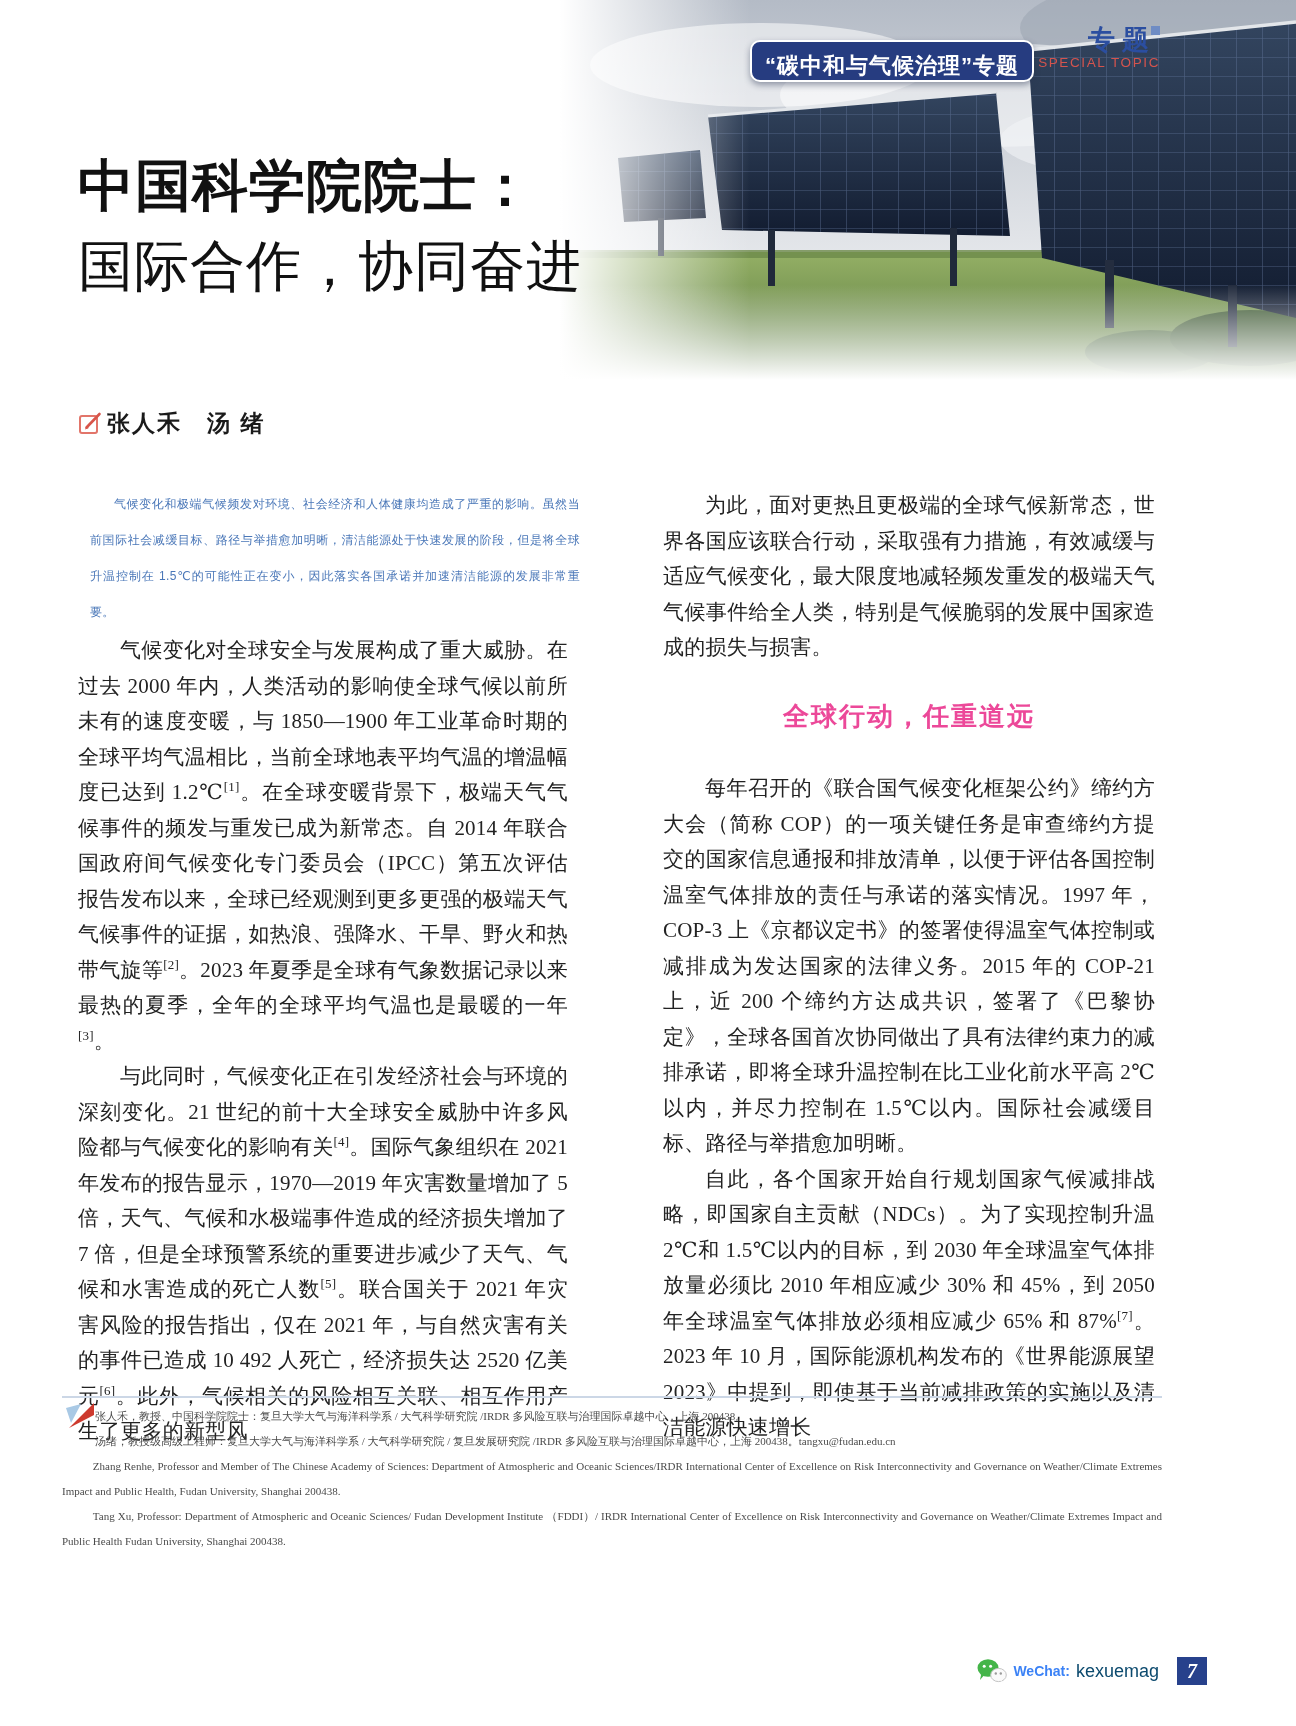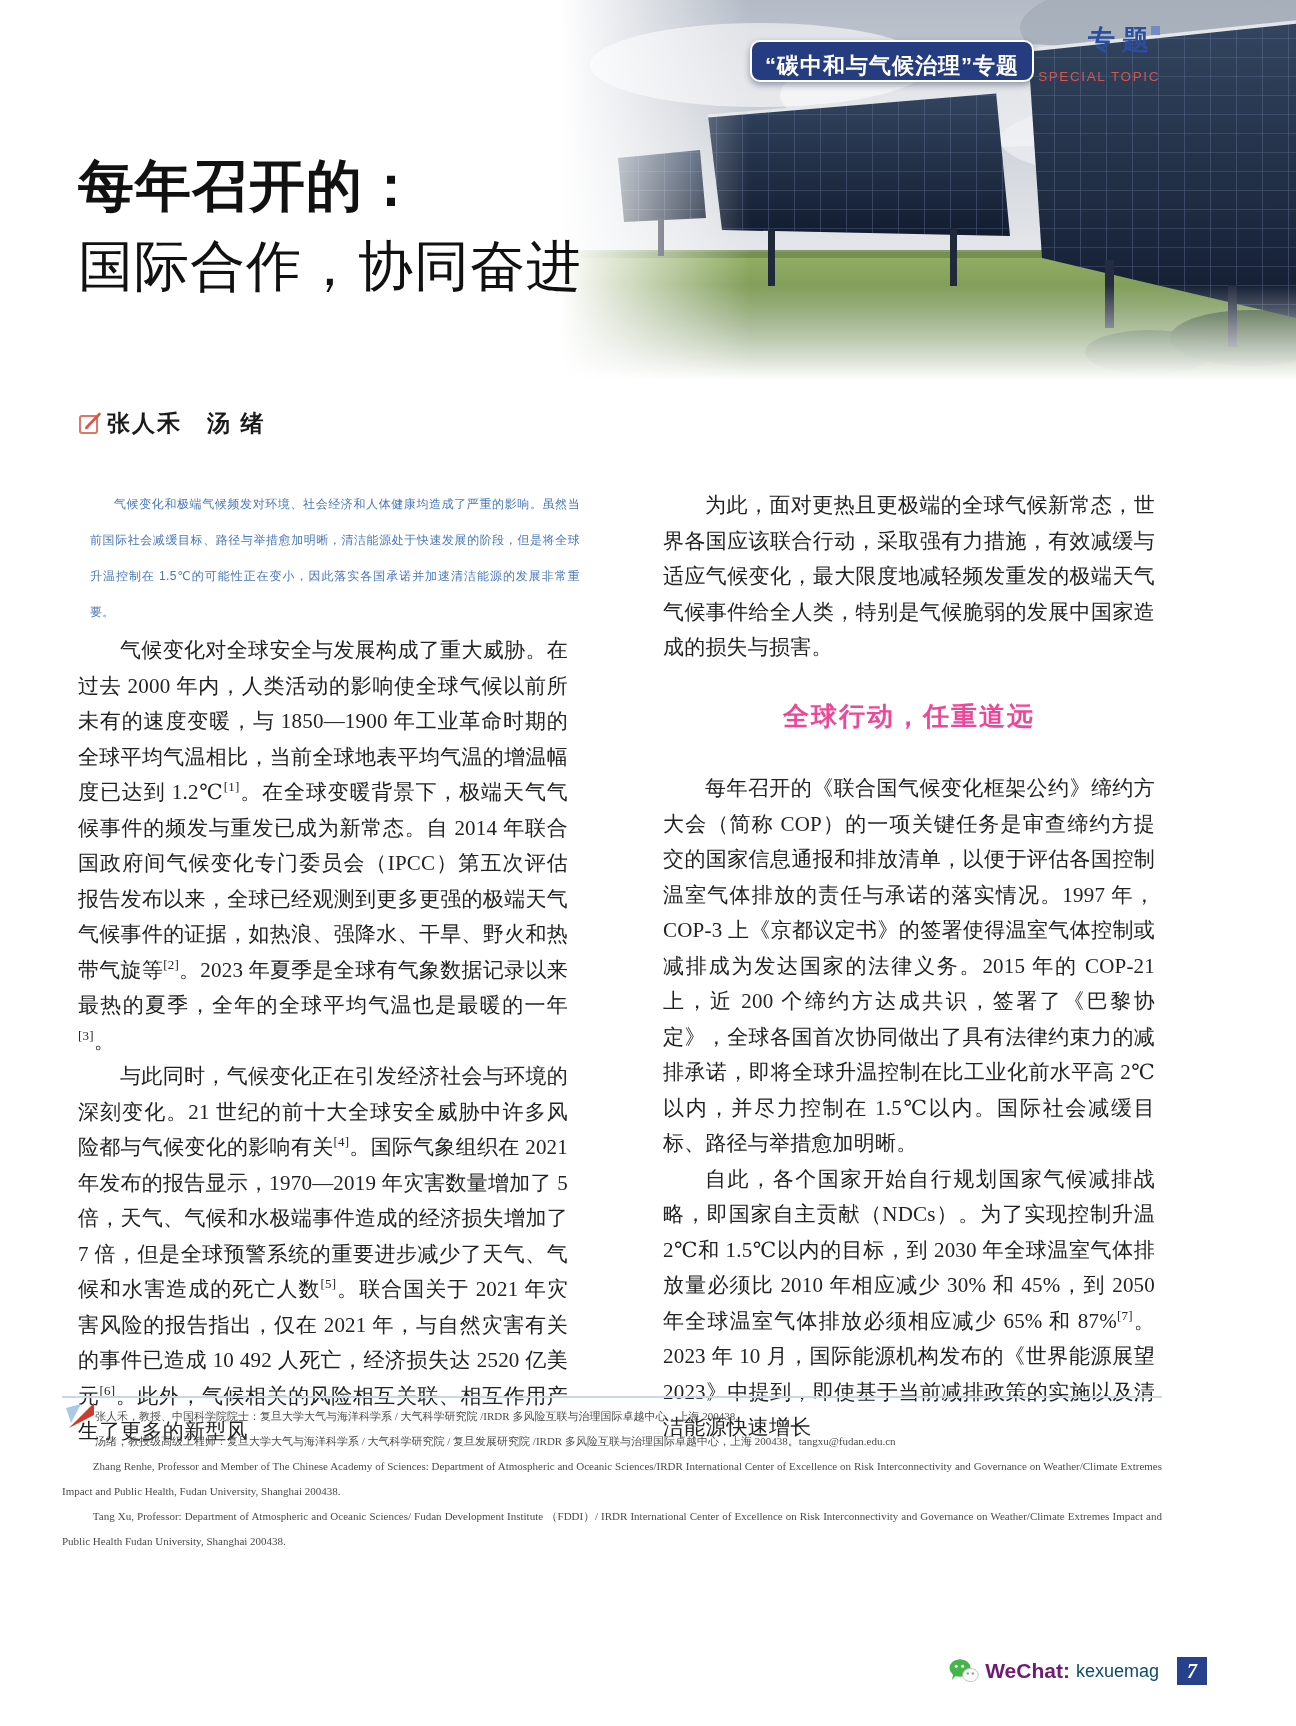--- a/index.html
+++ b/index.html
@@ -19,21 +19,21 @@
   .banner{
     position:absolute;left:750px;top:40px;width:280px;height:38px;
     background:#263c80;border:2px solid #ffffff;border-radius:10px;
     box-shadow:0 3px 6px rgba(40,50,80,.45);
     display:flex;align-items:center;justify-content:center;
   }
   .banner span{color:#ffffff;font-size:22px;font-weight:700;letter-spacing:1px;margin-top:9px;}
   .topic-block{position:absolute;top:26px;right:136px;text-align:right;line-height:1.1;}
   .topic-zh{color:#2b4ea0;font-size:27px;font-weight:700;letter-spacing:7px;margin-right:-7px;}
   .topic-square{display:inline-block;width:9px;height:9px;background:#6f8cc4;vertical-align:top;margin-left:2px;}
-  .topic-en{color:#d4544e;font-size:13.5px;letter-spacing:1.6px;margin-top:14px;}
+  .topic-en{color:#d4544e;font-size:13.5px;letter-spacing:1.6px;margin-top:0;}
   
   .title{position:absolute;left:78px;top:146px;line-height:80px;color:#111;}
   .title .t1{font-size:56px;font-weight:700;letter-spacing:1px;}
   .title .t2{font-size:55px;font-weight:400;letter-spacing:1px;}
   .byline{position:absolute;left:78px;top:408px;display:flex;align-items:center;gap:4px;}
   .byline .names{font-size:23px;font-weight:700;color:#1a1a1a;letter-spacing:2px;}
   
   .abstract{
     position:absolute;left:90px;top:486px;width:490px;
     color:#4a77b8;font-size:12px;line-height:36px;font-weight:400;
@@ -60,21 +60,21 @@
     position:absolute;left:62px;top:1404px;width:1100px;
     font-family:"Liberation Serif","DejaVu Serif",serif;
     color:#4b4b4b;font-size:11px;line-height:25px;text-align:justify;
   }
   .footnote p{margin:0;}
   .footnote p.zh{text-indent:3em;}
   .footnote p.en{text-indent:2.8em;}
   
   .wechat-bar{position:absolute;top:1656px;right:89px;height:30px;
     display:flex;align-items:center;justify-content:flex-end;gap:6px;}
-  .wechat-label{color:#701a75;font-size:21px;font-weight:700;}
+  .wechat-label{color:#3b82f6;font-size:14px;font-weight:700;}
   .wechat-account{color:#0c4a6e;font-size:18px;font-weight:400;}
   .page-badge{
     margin-left:12px;width:30px;height:28px;background:#27418c;color:#fff;
     font-family:"Liberation Serif","DejaVu Serif",serif;
     font-style:italic;font-weight:700;font-size:20px;line-height:28px;text-align:center;
   }
 </style>
 </head>
 <body>
 
@@ -134,21 +134,21 @@
     <span>“碳中和与气候治理”专题</span>
   </div>
   <div class="topic-block">
     <div>
       <span class="topic-zh">专题</span><span class="topic-square"></span>
     </div>
     <div class="topic-en">SPECIAL TOPIC</div>
   </div>
 
   <div class="title">
-    <div class="t1">每年召开的：</div>
+    <div class="t1">中国科学院院士：</div>
     <div class="t2">国际合作，协同奋进</div>
   </div>
 
   <div class="byline">
     <svg width="25" height="25" viewBox="0 0 25 25" xmlns="http://www.w3.org/2000/svg">
       <rect x="2" y="5" width="17" height="17" rx="2" fill="none" stroke="#e2756a" stroke-width="2"></rect>
       <path d="M8.5 16.5 L21.5 3" stroke="#d8554a" stroke-width="2.6" stroke-linecap="round"></path>
       <path d="M7 18.5 l1.6 -3.6 l2.3 2.2 z" fill="#d8554a"></path>
     </svg>
     <span class="names">张人禾　汤 绪</span>

